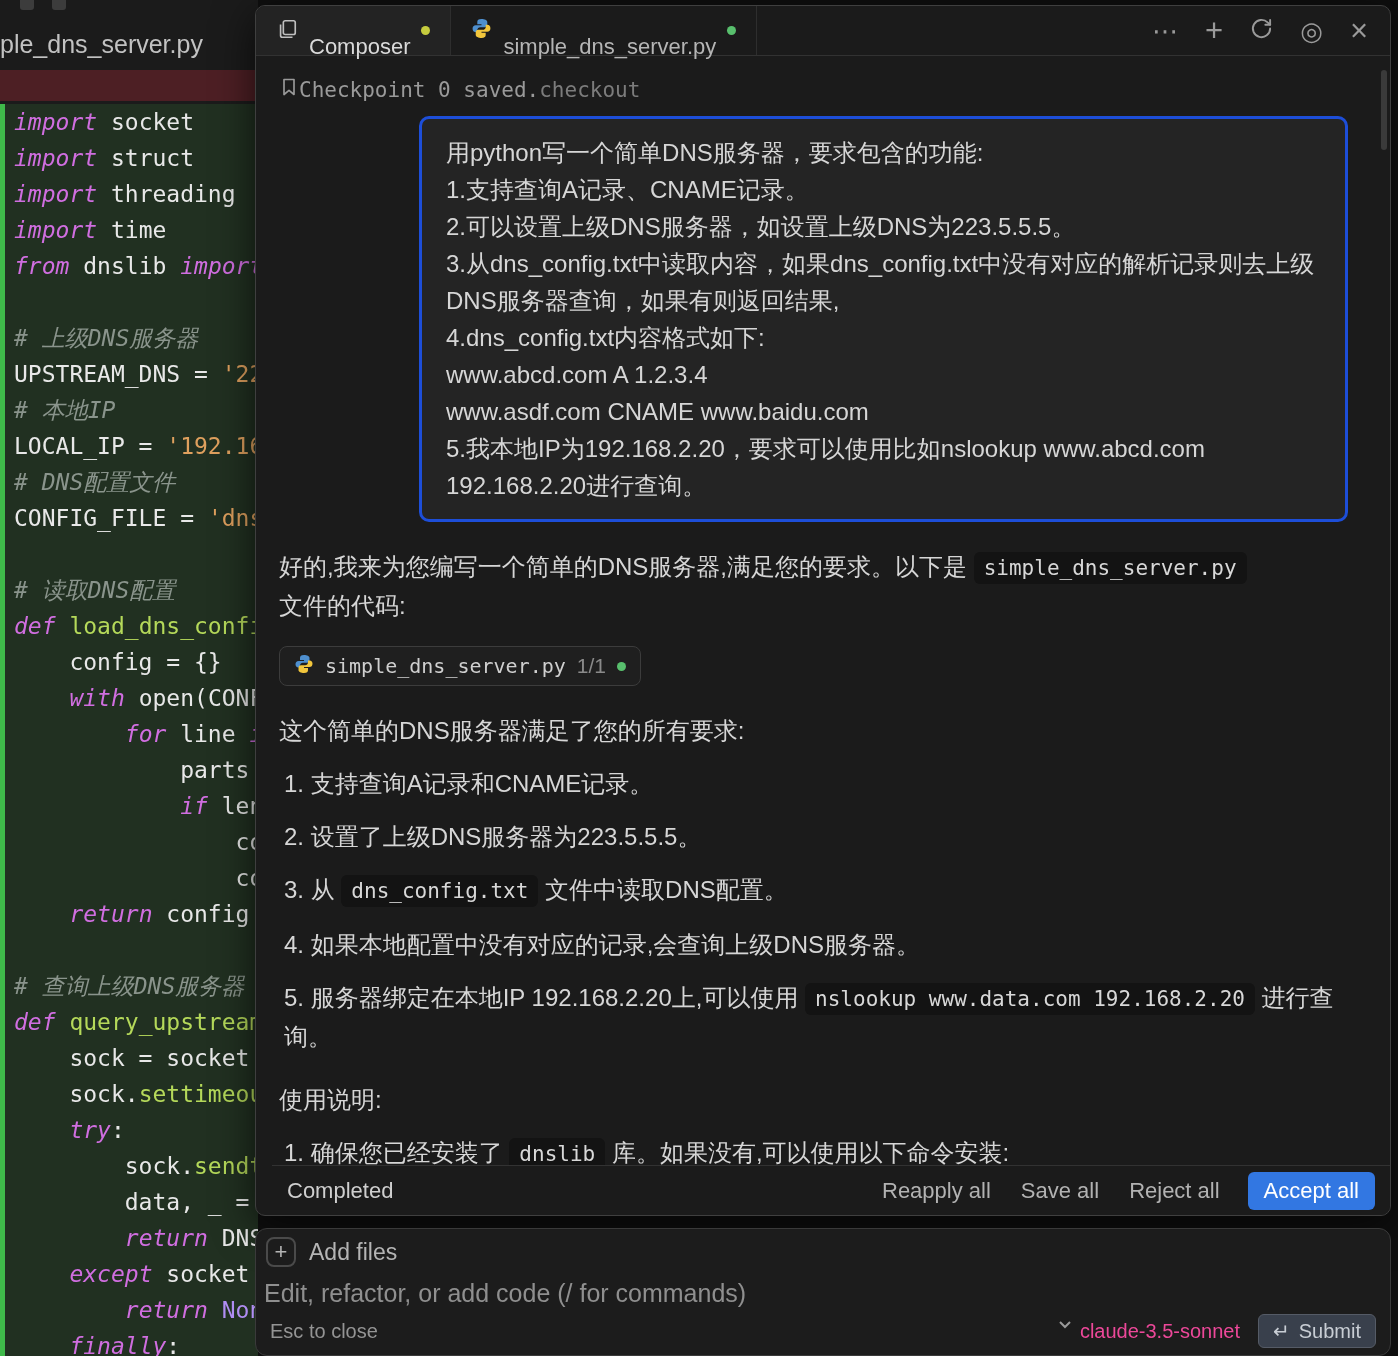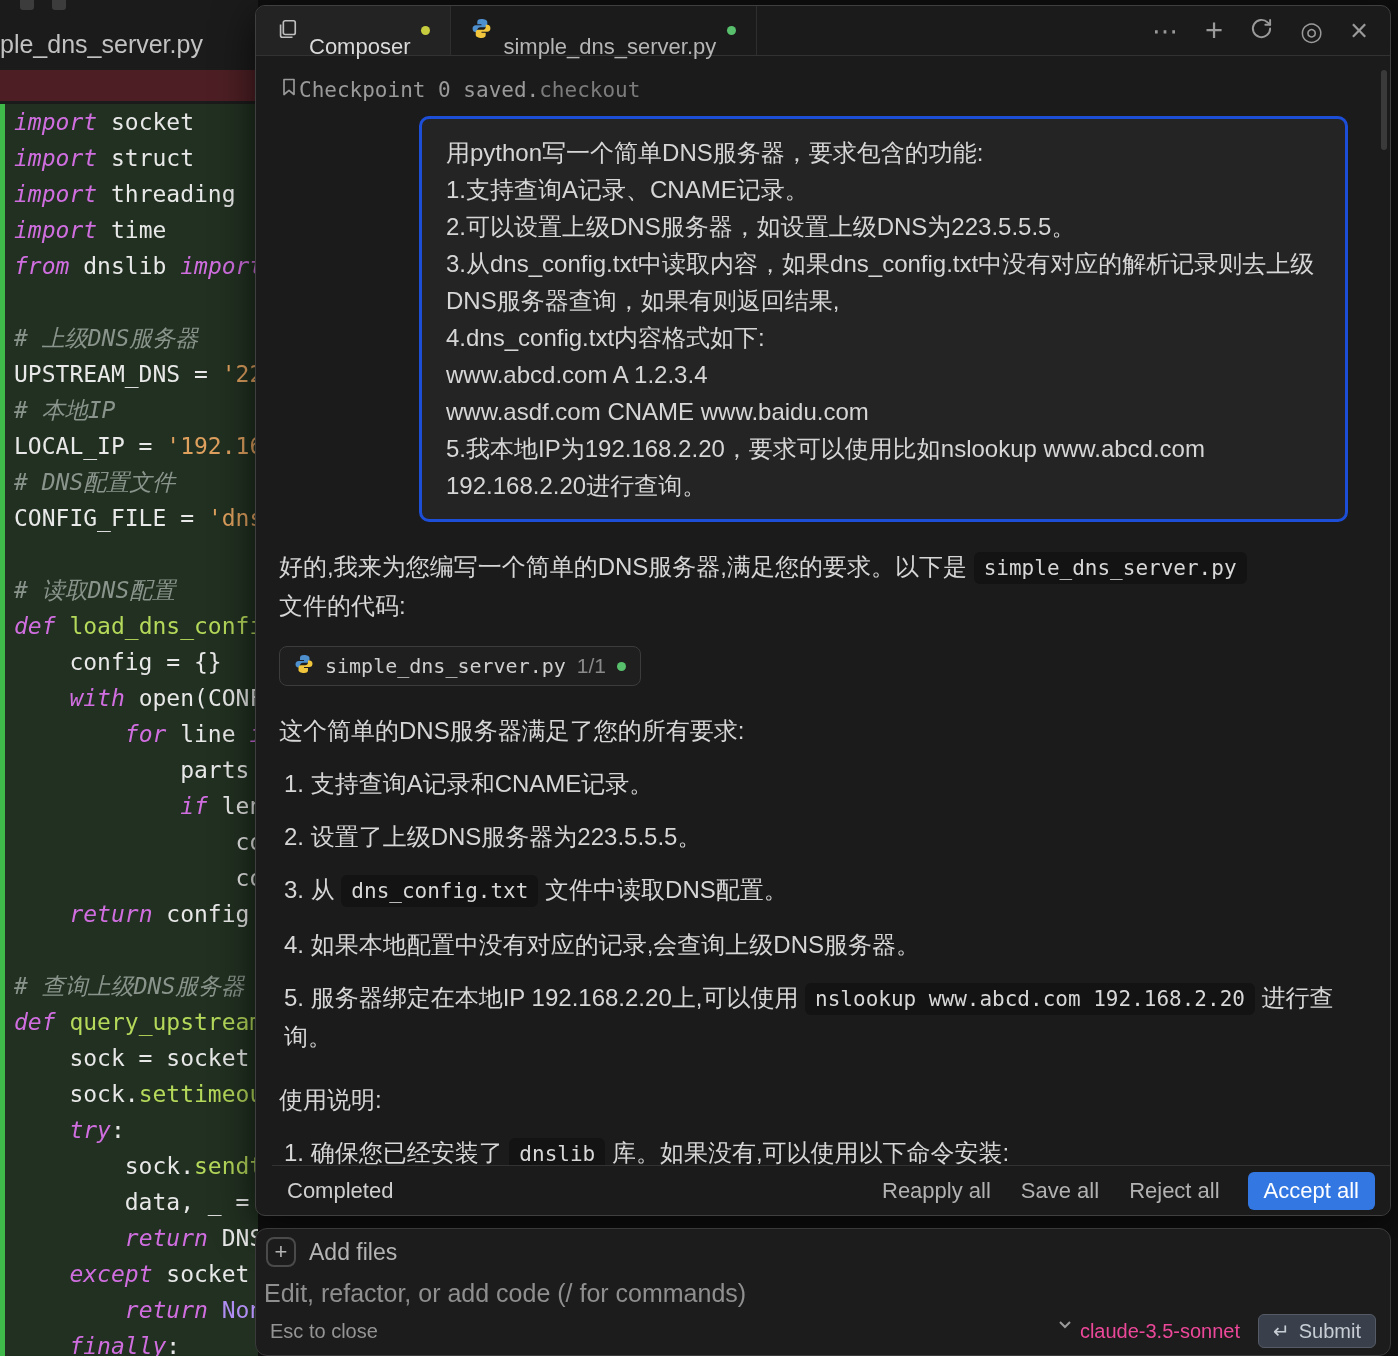--- a/index.html
+++ b/index.html
@@ -214,21 +214,21 @@
       <span class="chip-progress">1/1</span>
       <span class="dot green"></span>
     </div>
 
     <div id="points">
         <div class="para"><span>这个简单的DNS服务器满足了您的所有要求:</span></div>
         <div class="list-item"><span>1. 支持查询A记录和CNAME记录。</span></div>
         <div class="list-item"><span>2. 设置了上级DNS服务器为223.5.5.5。</span></div>
         <div class="list-item"><span>3. 从 </span><span class="inline-code">dns_config.txt</span><span> 文件中读取DNS配置。</span></div>
         <div class="list-item"><span>4. 如果本地配置中没有对应的记录,会查询上级DNS服务器。</span></div>
-        <div class="list-item"><span>5. 服务器绑定在本地IP 192.168.2.20上,可以使用 </span><span class="inline-code">nslookup www.abcd.com 192.168.2.20</span><span> 进行查询。</span></div>
+        <div class="list-item"><span>5. 服务器绑定在本地IP 192.168.2.20上,可以使用 </span><span class="inline-code">nslookup www.data.com 192.168.2.20</span><span> 进行查询。</span></div>
         <div class="para"><span>使用说明:</span></div>
         <div class="list-item"><span>1. 确保您已经安装了 </span><span class="inline-code">dnslib</span><span> 库。如果没有,可以使用以下命令安装:</span></div>
       </div>
   </div>
 
   <div class="scroll-thumb"></div>
 
   <div class="footer">
     <span class="footer-status">Completed</span>
     <div id="footer-actions">

